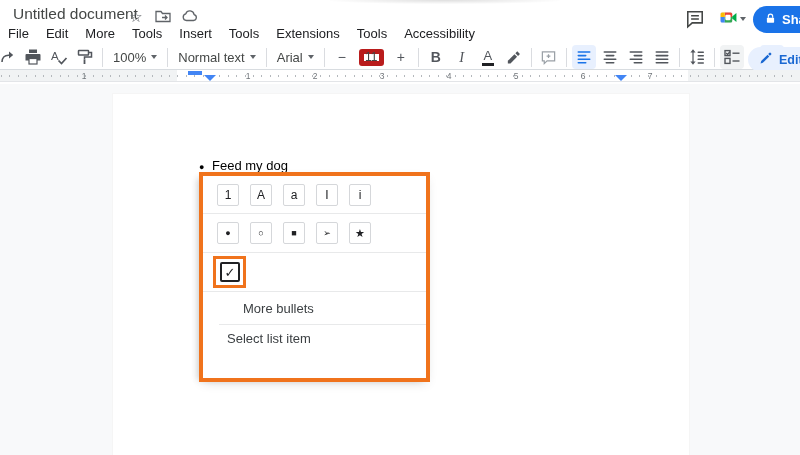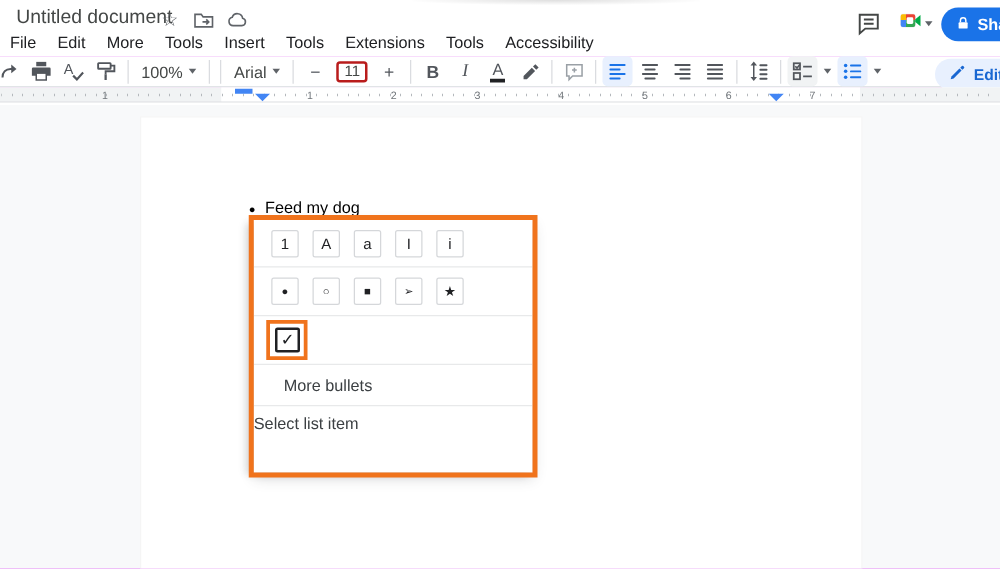--- a/index.html
+++ b/index.html
@@ -31,21 +31,21 @@
   .caret { width:0; height:0; border-left:3.5px solid transparent; border-right:3.5px solid transparent; border-top:4px solid #5f6368; display:inline-block; }
 
   
   #toolbar { position:absolute; left:0; top:45px; width:800px; height:25px; background:#fff;
     border-bottom:1px solid #d8dce0; display:flex; align-items:center; gap:2px; padding:0 2px; }
   .tb { width:24px; height:24px; border-radius:4px; display:flex; align-items:center; justify-content:center; color:#52565c; flex:none; }
   .tb svg { display:block; }
   .tb-active { background:#e8f0fe; color:#1a73e8; }
   .sep { width:1px; height:19px; background:#dadce0; margin:0 3px; flex:none; }
   .tb-text { display:flex; align-items:center; gap:5px; font-size:13px; color:#444746; padding:0 5px; height:24px; border-radius:4px; flex:none; }
-  .size-box { width:25px; height:17px; border:2px solid #b91c1c; border-radius:3px; font-size:12px;
+  .size-box { width:25px; height:17px; border:5px solid #b91c1c; border-radius:3px; font-size:12px;
     display:flex; align-items:center; justify-content:center; color:#444746; margin:0 3px; flex:none; }
   .glyph-b { font-weight:700; font-size:14px; }
   .glyph-i { font-style:italic; font-family:"Liberation Serif", serif; font-size:14.5px; }
   .glyph-a { font-size:13px; font-weight:500; display:flex; flex-direction:column; align-items:center; line-height:1; }
   .glyph-a .bar { width:12px; height:3px; background:#202124; margin-top:1px; }
   .caret-btn { width:12px; height:24px; display:flex; align-items:center; justify-content:center; flex:none; }
   .editing-pill { position:absolute; left:748px; top:2px; height:25px; width:82px; background:#e8f0fe;
     border-radius:13px; display:flex; align-items:center; gap:6px; padding-left:11px;
     color:#1967d2; font-size:12.5px; font-weight:600; }
 
@@ -65,22 +65,22 @@
   .doc-bullet { position:absolute; left:198px; top:151px; font-size:9px; color:#000; }
   .doc-line { position:absolute; left:215px; top:148px; font-size:13px; color:#000; }
 
   
   .menu { position:absolute; left:203px; top:176px; width:223px; height:202px; background:#fff; z-index:5;
     box-shadow: -6px 2px 6px rgba(60,64,67,.18), 0 4px 10px rgba(60,64,67,.22); }
   .menu-row { display:flex; align-items:center; border-bottom:1px solid #e8e9ea; }
   .row-opts { height:38px; padding-left:14px; gap:11px; }
   .row-opts2 { height:39px; padding-left:14px; gap:11px; }
   .row-check { height:39px; padding-left:17px; }
-  .row-text { height:33px; padding-left:24px; font-size:13px; color:#3c4043; }
-  .row-select { height:26px; font-size:13px; color:#3c4043; border-bottom:none;text-align:center; }
+  .row-text { height:33px; padding-left:24px; font-size:13px; color:#3c4043;margin-left:16px; }
+  .row-select { height:26px; padding-left:24px; font-size:13px; color:#3c4043; border-bottom:none;text-align:center; }
   .row-select2 { height:27px; padding-left:24px; font-size:13px; color:#3c4043; border-bottom:none; }
   .opt-box { width:22px; height:22px; border:1px solid #d5d7da; border-radius:2px; background:#fff;
     display:flex; align-items:center; justify-content:center; font-size:12px; color:#202124; flex:none; }
   .opt-bullet { font-size:9px; }
   .checkbox-glyph { width:20px; height:20px; border:2px solid #202124; border-radius:2px;
     display:flex; align-items:center; justify-content:center; font-size:13px; font-weight:700; color:#202124; background:#fff; }
 
   
   .annot-outer { position:absolute; left:199px; top:172px; width:231px; height:210px;
     border:4px solid #f0731c; z-index:6; pointer-events:none; }
@@ -186,20 +186,24 @@
       </svg>
     </div>
     <div class="sep"></div>
 
     <div class="tb-text">
       <span>100%</span>
       <span class="caret"></span>
     </div>
     <div class="sep"></div>
 
+    <div class="tb-text">
+      <span>Normal text</span>
+      <span class="caret"></span>
+    </div>
     <div class="sep"></div>
 
     <div class="tb-text">
       <span>Arial</span>
       <span class="caret"></span>
     </div>
     <div class="sep"></div>
 
     <div class="tb">
       <span style="font-size:14px">−</span>

